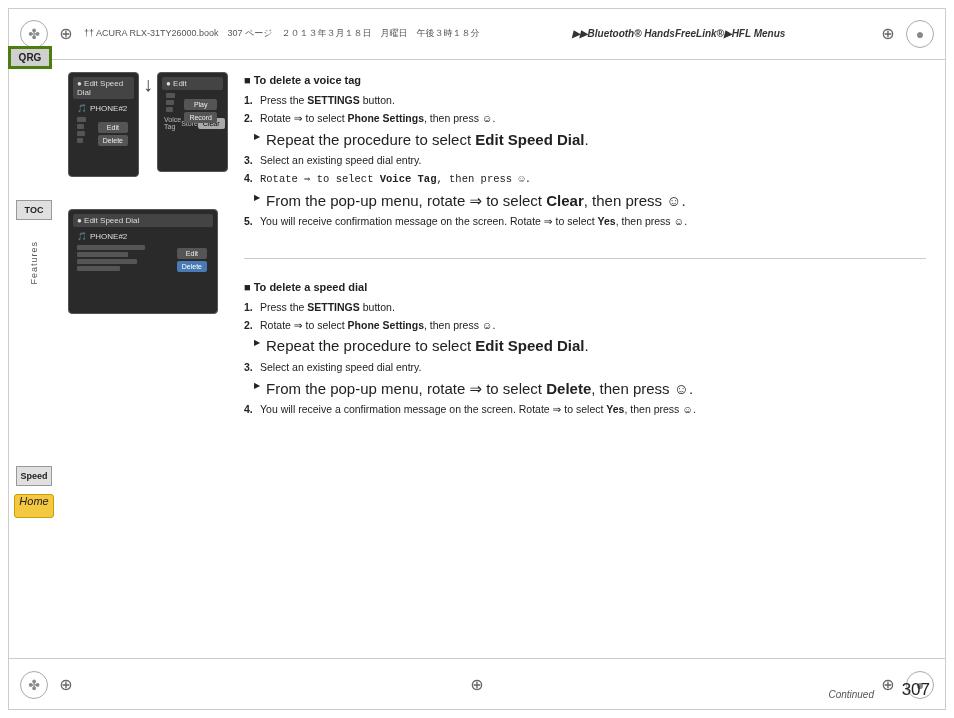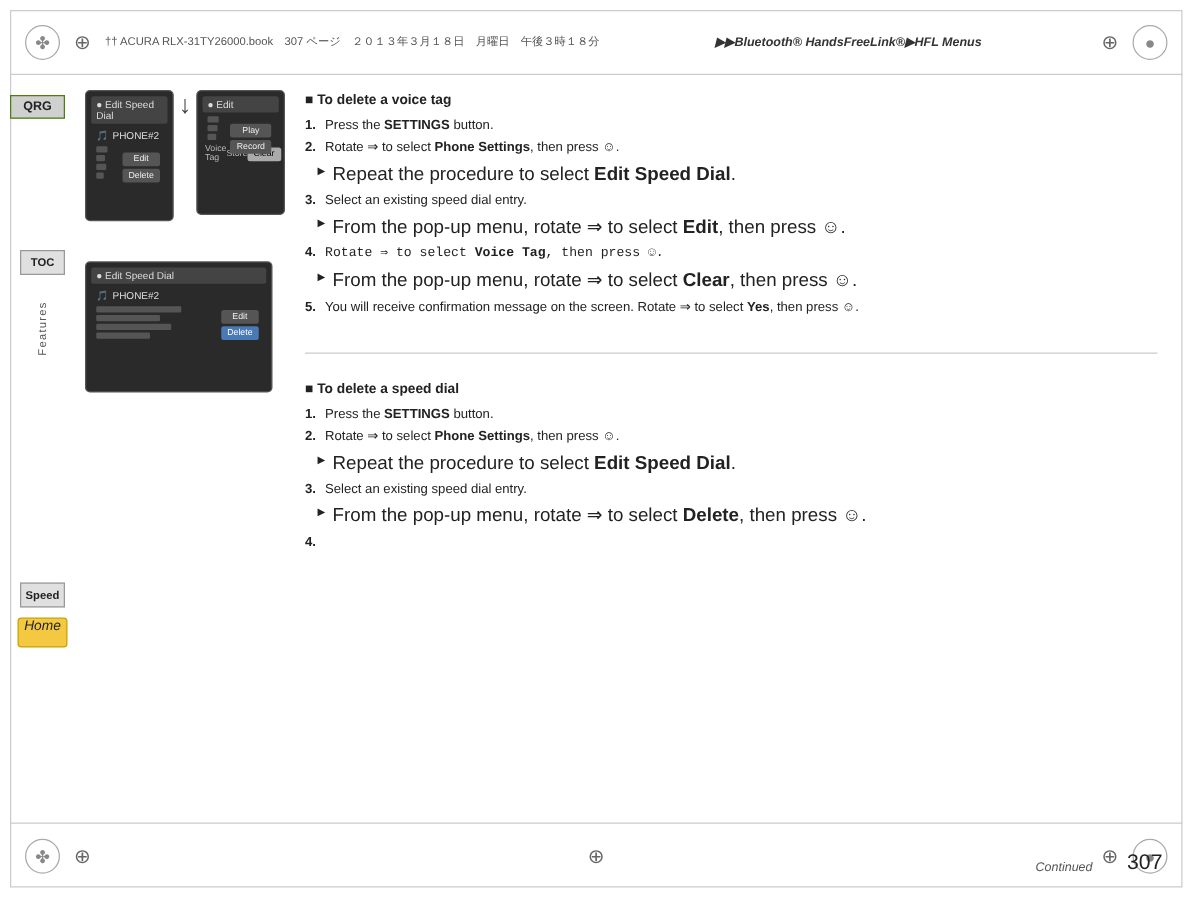--- a/index.html
+++ b/index.html
@@ -326,26 +326,26 @@
       bottom: 18px;
       right: 80px;
       font-size: 10px;
       color: #555;
       font-style: italic;
     }
 
     
     .qrg-badge {
       position: absolute;
-      top: 76px;
+      top: 46px;
       left: 8px;
       width: 44px;
       padding: 3px 4px;
       background: #d0d0d0;
-      border: 1px solid #4d7c0f;
+      border: 3px solid #4d7c0f;
       text-align: center;
       font-size: 10px;
       font-weight: bold;
       color: #222;
     }
 
     .screen-line {
       height: 5px;
       background: #555;
       border-radius: 1px;
@@ -494,23 +494,20 @@
           <span class="step-num">2.</span>
           <span style="padding-left:4px;">Rotate ⇒ to select <strong>Phone Settings</strong>, then press ☺.</span>
         </li>
         <li class="sub-item">
           Repeat the procedure to select <strong>Edit Speed Dial</strong>.
         </li>
         <li class="step-item">
           <span class="step-num">3.</span>
           <span style="padding-left:4px;">Select an existing speed dial entry.</span>
         </li>
-        <li class="sub-item">
-          From the pop-up menu, rotate ⇒ to select <strong>Edit</strong>, then press ☺.
-        </li>
         <li class="step-item">
           <span class="step-num">4.</span>
           <span style="padding-left:4px;font-family:Liberation Mono, monospace;">Rotate ⇒ to select <strong>Voice Tag</strong>, then press ☺.</span>
         </li>
         <li class="sub-item">
           From the pop-up menu, rotate ⇒ to select <strong>Clear</strong>, then press ☺.
         </li>
         <li class="step-item">
           <span class="step-num">5.</span>
           <span style="padding-left:4px;">You will receive confirmation message on the screen. Rotate ⇒ to select <strong>Yes</strong>, then press ☺.</span>
@@ -538,20 +535,21 @@
         </li>
         <li class="step-item">
           <span class="step-num">3.</span>
           <span style="padding-left:4px;">Select an existing speed dial entry.</span>
         </li>
         <li class="sub-item">
           From the pop-up menu, rotate ⇒ to select <strong>Delete</strong>, then press ☺.
         </li>
         <li class="step-item">
           <span class="step-num">4.</span>
+          <span style="padding-left:4px;">You will receive a confirmation message on the screen. Rotate ⇒ to select <strong>Yes</strong>, then press ☺.</span>
         </li>
       </ul>
     </div>
 
   </div>
 </div>
 
 <div class="footer">
   <div style="display:flex;align-items:center;gap:8px;">
     <div class="corner-ornament">✤</div>

